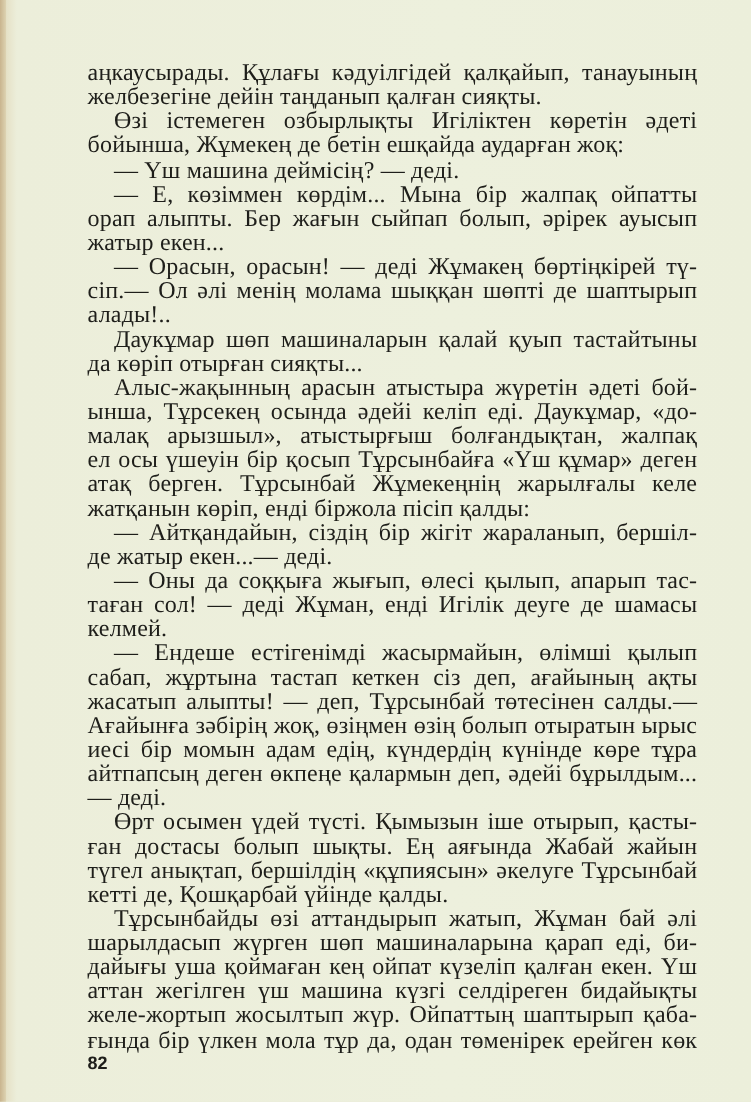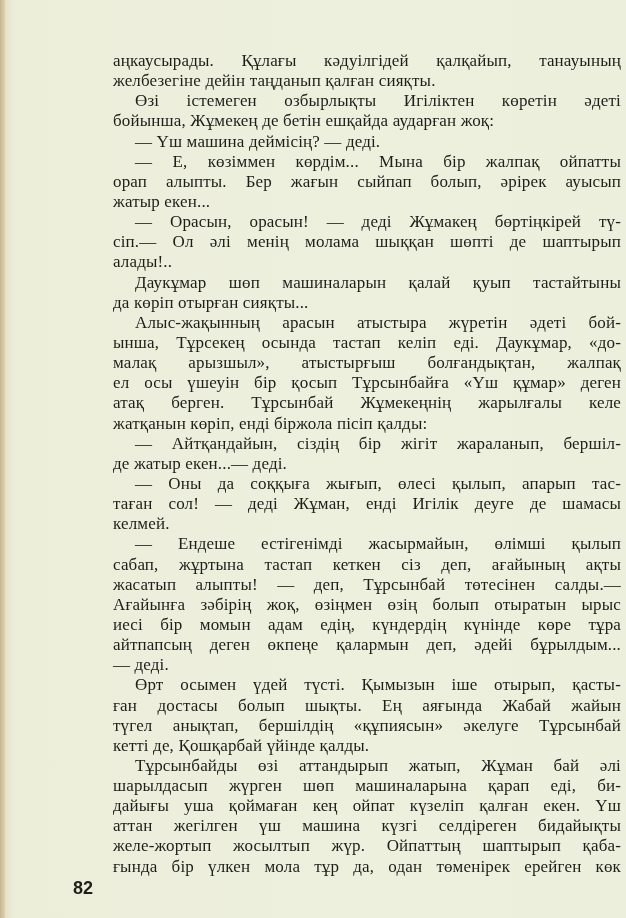--- a/index.html
+++ b/index.html
@@ -12,34 +12,33 @@
   .page {
     position: absolute; left: 0; top: 0; width: 626px; height: 918px;
     background: linear-gradient(90deg, #d9cfb0 0px, #e6e2c8 6px, #eceeda 14px, #edf0dd 60%, #ecefdb 100%);
   }
   .spine {
     position: absolute; left: 0; top: 0; width: 5px; height: 918px;
     background: linear-gradient(90deg, #c9b48e, #ddd3b2);
   }
   .text-block {
     position: absolute; left: 73px; top: 51px; width: 508px;
-    font-size: 17px; line-height: 20.15px; color: #1e1e1a;
+    font-size: 20px; line-height: 20.15px; color: #1e1e1a;
     letter-spacing: 0.15px;
-    margin-left: 40px;
   }
   .line {
     display: block; white-space: nowrap; text-align: justify;
     text-align-last: justify; height: 20.15px;
   }
   .line.last { text-align-last: left; }
   .line.indent { padding-left: 22px; }
   .page-number {
     position: absolute; left: 73px; top: 878px;
     font-family: "Liberation Sans", sans-serif; font-weight: bold;
-    font-size: 18px; color: #1e1e1a;
+    font-size: 15px; color: #1e1e1a;
   }
 </style>
 </head>
 <body>
 
 <div class="page">
   <div class="spine"></div>
   <div class="text-block" id="text-block">
       <span class="line">аңкаусырады. Құлағы кәдуілгідей қалқайып, танауының</span>
       <span class="line last">желбезегіне дейін таңданып қалған сияқты.</span>
@@ -48,21 +47,21 @@
       <span class="line indent last">— Үш машина деймісің? — деді.</span>
       <span class="line indent">— Е, көзіммен көрдім... Мына бір жалпақ ойпатты</span>
       <span class="line">орап алыпты. Бер жағын сыйпап болып, әрірек ауысып</span>
       <span class="line last">жатыр екен...</span>
       <span class="line indent">— Орасын, орасын! — деді Жұмакең бөртіңкірей тү-</span>
       <span class="line">сіп.— Ол әлі менің молама шыққан шөпті де шаптырып</span>
       <span class="line last">алады!..</span>
       <span class="line indent">Даукұмар шөп машиналарын қалай қуып тастайтыны</span>
       <span class="line last">да көріп отырған сияқты...</span>
       <span class="line indent">Алыс-жақынның арасын атыстыра жүретін әдеті бой-</span>
-      <span class="line">ынша, Тұрсекең осында тастап келіп еді. Даукұмар, «до-</span>
+      <span class="line">ынша, Тұрсекең осында әдейі келіп еді. Даукұмар, «до-</span>
       <span class="line">малақ арызшыл», атыстырғыш болғандықтан, жалпақ</span>
       <span class="line">ел осы үшеуін бір қосып Тұрсынбайға «Үш құмар» деген</span>
       <span class="line">атақ берген. Тұрсынбай Жұмекеңнің жарылғалы келе</span>
       <span class="line last">жатқанын көріп, енді біржола пісіп қалды:</span>
       <span class="line indent">— Айтқандайын, сіздің бір жігіт жараланып, бершіл-</span>
       <span class="line last">де жатыр екен...— деді.</span>
       <span class="line indent">— Оны да соққыға жығып, өлесі қылып, апарып тас-</span>
       <span class="line">таған сол! — деді Жұман, енді Игілік деуге де шамасы</span>
       <span class="line last">келмей.</span>
       <span class="line indent">— Ендеше естігенімді жасырмайын, өлімші қылып</span>

